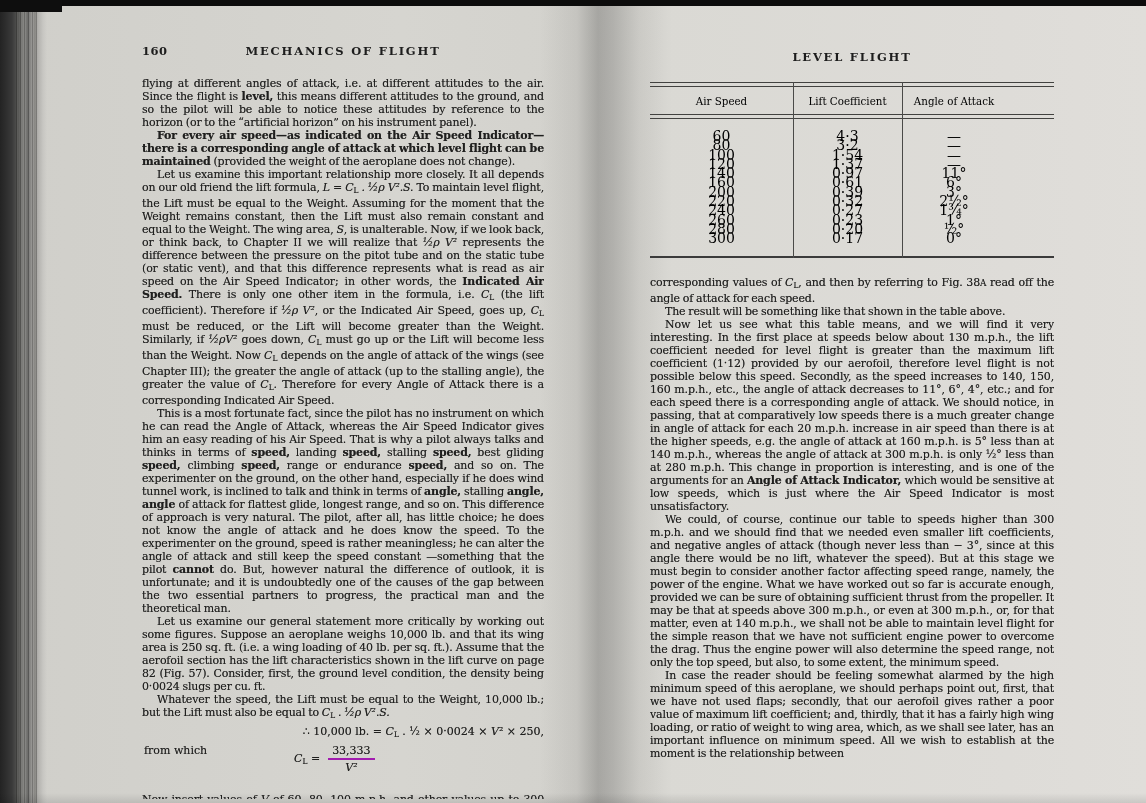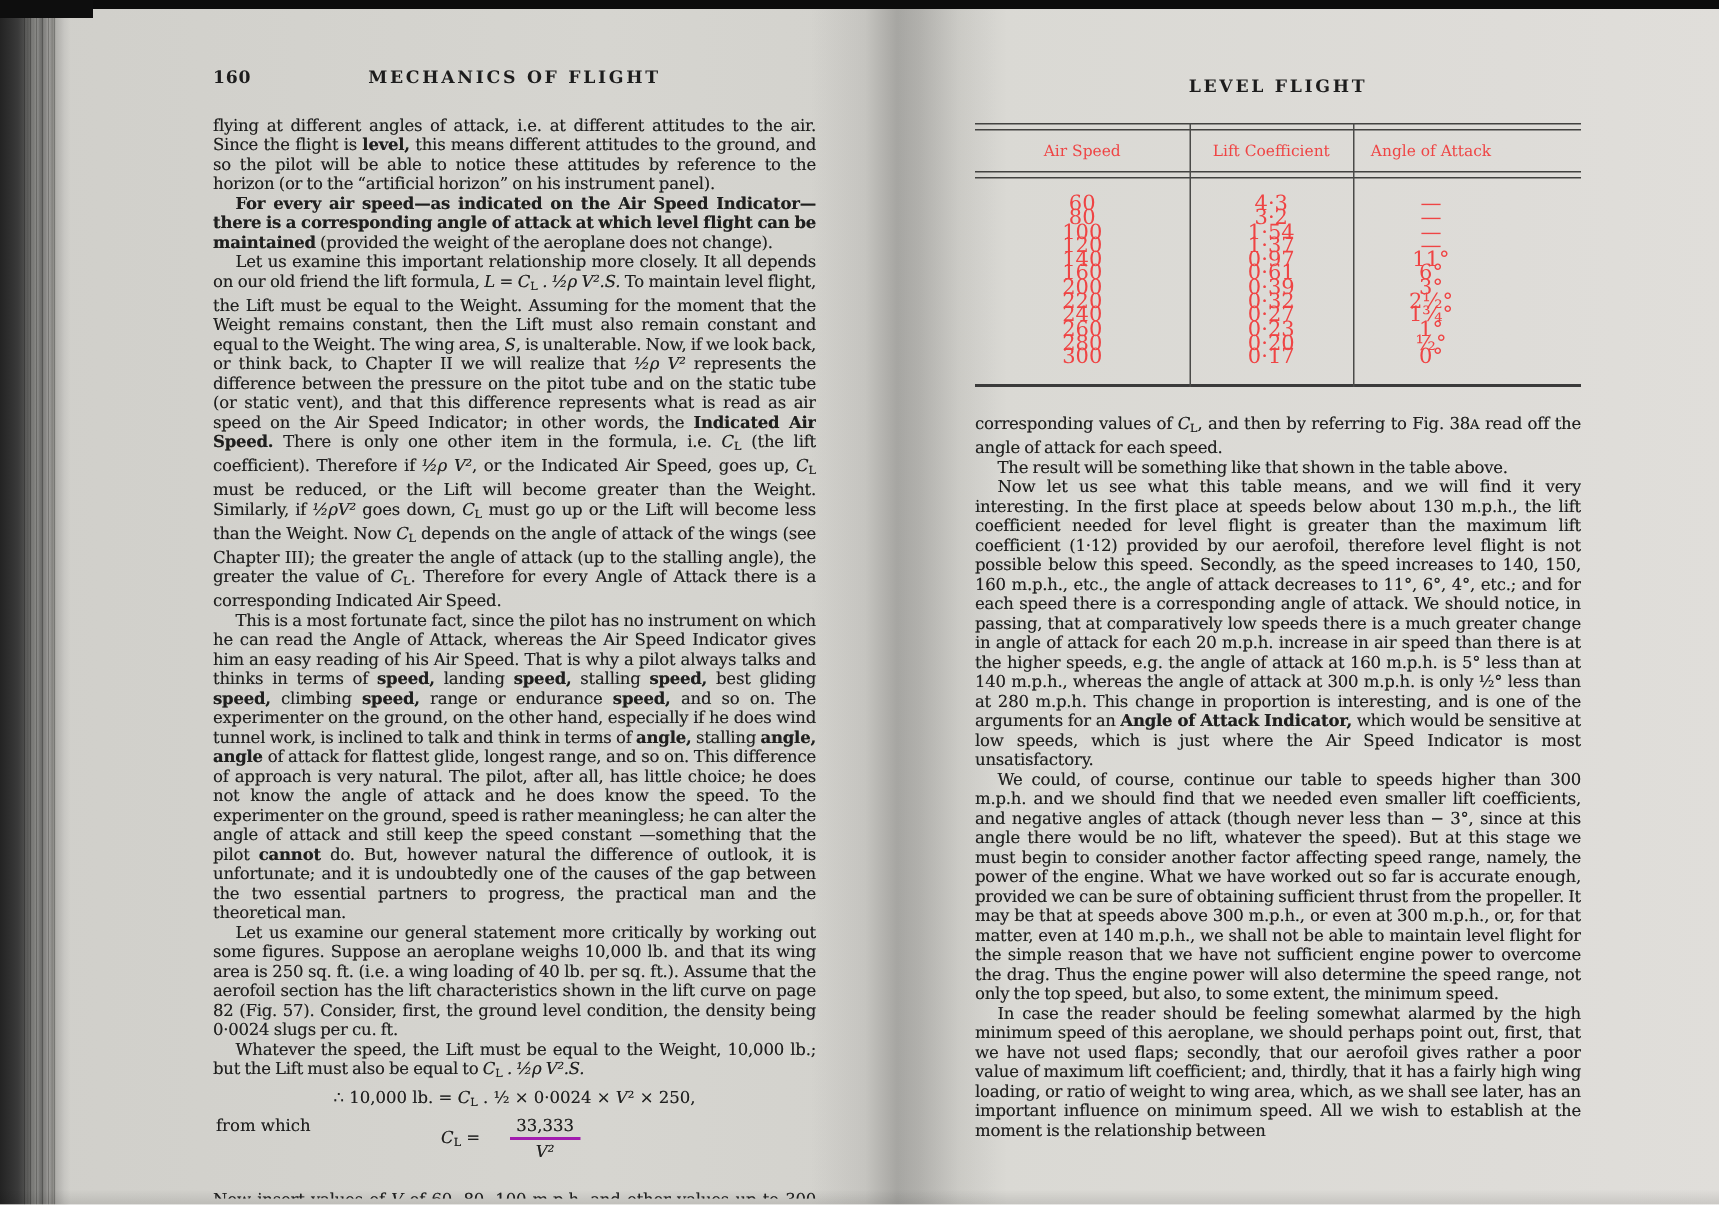--- a/index.html
+++ b/index.html
@@ -31,31 +31,31 @@
     letter-spacing:-0.15px;word-spacing:-0.5px;text-shadow:0 0 0.3px rgba(25,25,25,0.55);}
   .pbody p{margin:0;text-indent:15px;}
   .pbody p.noindent{text-indent:0;}
   .b{font-weight:bold;}
   .i{font-style:italic;}
   .sub{font-size:7.5px;vertical-align:-2px;letter-spacing:0;}
   .sc{font-size:0.8em;}
 
   
   .formula{margin:3px 0 2px;font-size:11px;color:#1f1f1e;text-shadow:0 0 0.3px rgba(25,25,25,0.55);}
-  .f1{text-align:center;line-height:14px;}
+  .f1{text-align:right;line-height:14px;}
   .f2{position:relative;height:33px;}
   .fw{position:absolute;left:2px;top:2px;}
   .fgroup{position:absolute;left:152px;top:2px;display:flex;align-items:center;}
-  .lhs{margin-right:20px;}
+  .lhs{margin-right:8px;}
   .frac{display:inline-flex;flex-direction:column;text-align:center;line-height:13px;}
   .num{border-bottom:2px solid #a21caf;padding:0 4px 1px;}
   .den{padding-top:1px;}
 
   
-  .tbl{position:relative;margin-top:17px;color:#ef4444;}
+  .tbl{position:relative;margin-top:17px;color:#000000;}
   .rule{width:100%;}
   .rule.dbl{height:3px;border-top:1px solid #424240;border-bottom:1px solid #424240;}
   .rule.thick{border-top:2px solid #3b3b3b;}
   .thead{display:flex;padding:8px 0 7px;font-size:10.3px;line-height:12px;}
   .tbody{padding:13px 0 12px;font-size:14px;line-height:9.3px;}
   .trow{display:flex;}
   .c{display:block;text-align:center;}
   .c0{width:143px;}
   .c1{width:109px;}
   .c2{width:146px;box-sizing:border-box;padding-right:42px;text-align:center;}

